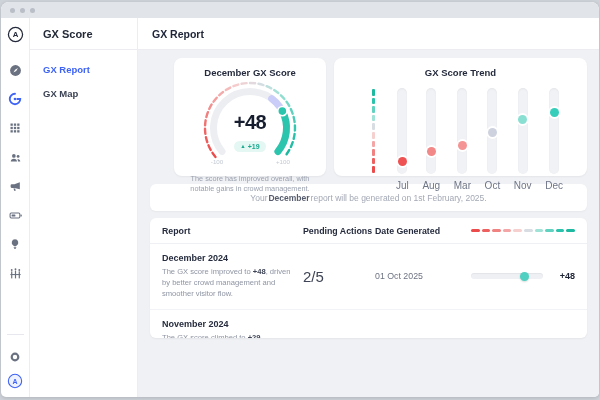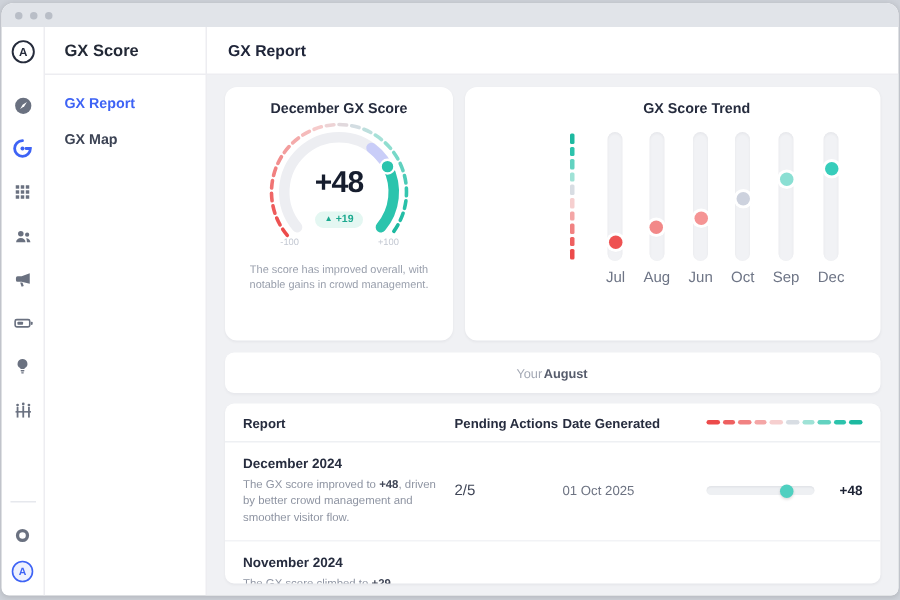--- a/index.html
+++ b/index.html
@@ -21,32 +21,32 @@
   
   .nav-header{border-bottom:1px solid var(--line); border-right:1px solid var(--line); display:flex; align-items:center;
               padding-left:13px; font-size:11px; font-weight:700; color:#232936;}
   .nav-body{border-right:1px solid var(--line); padding:14px 0 0 13px;}
   .nav-item{font-size:9.5px; font-weight:600; color:#3c4354; margin-bottom:13px; cursor:pointer;}
   .nav-item.active{color:var(--accent);}
   
   .main-header{border-bottom:1px solid var(--line); display:flex; align-items:center; padding-left:14px;
                font-size:10.5px; font-weight:700; color:var(--ink);}
   .main-body{background:#f0f1f4; padding:8px 12px 0; overflow:hidden;}
-  .cards-row{display:flex; gap:8px; height:169px;}
+  .cards-row{display:flex; gap:8px; height:118px;margin-left:24px;}
   .card{background:#fff; border-radius:8px; box-shadow:0 1px 2px rgba(20,24,40,.05);}
   .card-title{text-align:center; font-size:9.5px; font-weight:700; color:#252b3d;}
   .gauge-card{width:152px; flex:none; padding-top:9px;}
   .gauge-wrap{position:relative; width:122px; margin:0 auto;}
   .gauge-center{position:absolute; left:0; right:0; top:33px; text-align:center;}
   .gauge-value{font-size:20px; font-weight:700; color:#161d2e; letter-spacing:-0.5px;}
   .gauge-badge{display:inline-flex; align-items:center; gap:2px; background:#e4f7f2; color:#1ba98f;
                font-size:7px; font-weight:700; padding:2px 6px; border-radius:7px; margin-top:2px;}
   .delta-tri{font-size:5.5px; line-height:1;}
   .gauge-caption{padding:0 13px; text-align:center; font-size:7.3px; line-height:1.4; color:var(--muted);}
-  .trend-card{flex:1; padding-top:9px;padding-left:32px;}
+  .trend-card{flex:1; padding-top:9px;}
   .trend-body{display:flex; margin:10px 24px 0 38px;}
   .trend-scale{width:3px; height:84px; display:flex; flex-direction:column; gap:2px; margin-top:1px;}
   .trend-scale i{flex:1; border-radius:1px;}
   .trend-cols{flex:1; display:flex; justify-content:space-between; margin-left:21px;}
   .trend-col{display:flex; flex-direction:column; align-items:center;}
   .trend-track{width:10px; height:86px; border-radius:5px; background:#f1f2f5; position:relative;
                box-shadow:inset 0 1px 2px rgba(20,24,40,.05);}
   .trend-dot{position:absolute; width:9px; height:9px; border-radius:50%; left:0.5px;
              box-shadow:0 0 0 2px #fff, 0 1px 2px rgba(0,0,0,.12);}
   .trend-label{margin-top:6px; font-size:10px; color:#6e7586;}
@@ -60,21 +60,21 @@
   .th-pending{width:72px;margin-left:42px;}
   .th-date{width:96px;}
   .th-legend{width:104px; display:flex; gap:2px; align-items:center;}
   .legend-dash{height:3px; flex:1; border-radius:1.5px;}
   .trow{display:flex; align-items:center; padding:9px 12px 10px; border-bottom:1px solid #f2f3f6; cursor:pointer;}
   .trow:last-child{border-bottom:none;}
   .trow-main{flex:1; padding-right:10px;}
   .trow-title{font-size:9px; font-weight:700; color:#262c3e; margin-bottom:3px;}
   .trow-desc{font-size:7.6px; line-height:1.45; color:#8e94a2; max-width:184px;}
   .trow-desc b{color:#3f4556;}
-  .trow-pending{width:72px; font-size:10px; color:#3f4556;}
+  .trow-pending{width:72px; font-size:15px; color:#3f4556;}
   .trow-date{width:96px; font-size:8.8px; color:#6d7382;}
   .trow-chart{width:104px; display:flex; align-items:center; gap:7px;}
   .slider{width:72px; height:6px; border-radius:3px; background:#eef0f3; position:relative; flex:none;
           box-shadow:inset 0 1px 1px rgba(20,24,40,.05);}
   .slider-dot{position:absolute; top:-1.5px; width:9px; height:9px; border-radius:50%;
               box-shadow:0 1px 2px rgba(0,0,0,.15);}
   .trow-score{flex:1; text-align:right; font-size:9px; font-weight:700; color:#1d2334;}
 </style>
 </head>
 <body>
@@ -264,47 +264,48 @@
                 <div class="trend-col">
                   <div class="trend-track">
                     <div class="trend-dot" style="top: 59.3px; background: rgb(242, 136, 136);"></div>
                   </div>
                   <span class="trend-label">Aug</span>
                 </div>
                 <div class="trend-col">
                   <div class="trend-track">
                     <div class="trend-dot" style="top: 53.1px; background: rgb(245, 148, 148);"></div>
                   </div>
-                  <span class="trend-label">Jun</span>
+                  <span class="trend-label">Mar</span>
                 </div>
                 <div class="trend-col">
                   <div class="trend-track">
                     <div class="trend-dot" style="top: 40px; background: rgb(205, 210, 222);"></div>
                   </div>
                   <span class="trend-label">Oct</span>
                 </div>
                 <div class="trend-col">
                   <div class="trend-track">
                     <div class="trend-dot" style="top: 27.3px; background: rgb(138, 223, 211);"></div>
                   </div>
-                  <span class="trend-label">Sep</span>
+                  <span class="trend-label">Nov</span>
                 </div>
                 <div class="trend-col">
                   <div class="trend-track">
                     <div class="trend-dot" style="top: 20px; background: rgb(55, 205, 187);"></div>
                   </div>
                   <span class="trend-label">Dec</span>
                 </div>
               </div>
           </div>
         </div>
       </div>
       <div class="banner" id="banner">
           <span>Your </span>
-          <b>August</b>
+          <b>December</b>
+          <span> report will be generated on 1st February, 2025.</span>
         </div>
       <div class="card table-card">
         <div class="table-header">
           <span class="th th-report">Report</span>
           <span class="th th-pending">Pending Actions</span>
           <span class="th th-date">Date Generated</span>
           <span class="th-legend" id="table-legend">
               <i class="legend-dash" style="background: rgb(236, 75, 75);"></i>
               <i class="legend-dash" style="background: rgb(238, 96, 96);"></i>
               <i class="legend-dash" style="background: rgb(241, 130, 130);"></i>

